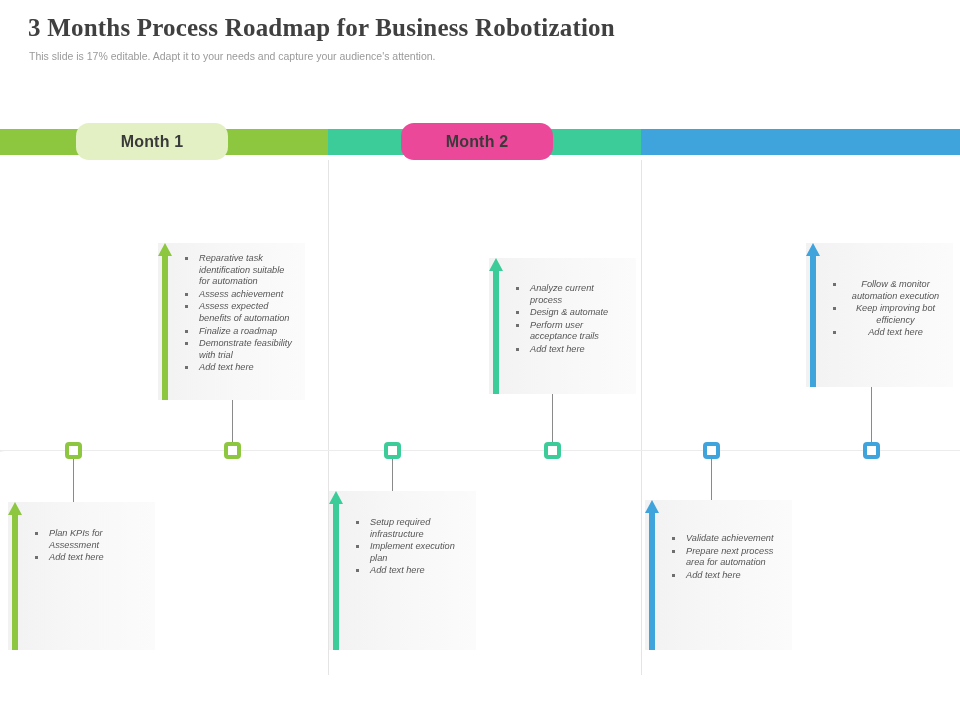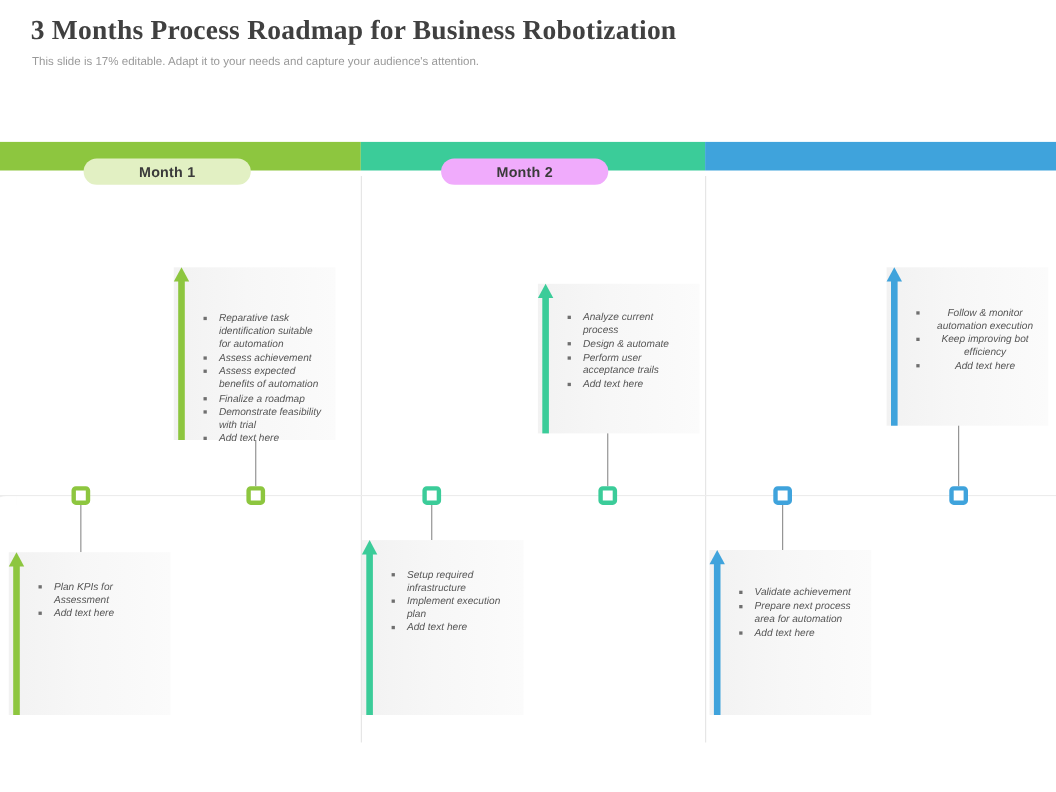--- a/index.html
+++ b/index.html
@@ -21,26 +21,26 @@
     font-size:10.5px;color:#9a9a9a;font-weight:400;white-space:nowrap;
   }
 
   
   .bar{position:absolute;top:129px;height:26px;}
   .bar1{left:0px;width:328px;background:#8DC63F;}
   .bar2{left:328px;width:313px;background:#3BCC99;}
   .bar3{left:641px;width:319px;background:#3FA3DC;}
 
   .pill{
-    position:absolute;top:144px;height:24px;border-radius:13px;
+    position:absolute;top:123px;height:37px;border-radius:13px;
     display:flex;align-items:center;justify-content:center;
-    font-size:13px;font-weight:700;color:#3a3a3a;letter-spacing:.2px;
+    font-size:16px;font-weight:700;color:#3a3a3a;letter-spacing:.2px;
   }
   .pill1{left:76px;width:152px;background:#E2F0C3;}
-  .pill2{left:401px;width:152px;background:#f0abfc;}
+  .pill2{left:401px;width:152px;background:#ec4899;}
   .pill3{left:727px;width:152px;background:#D3EAF8;}
 
   
   .sep{position:absolute;top:160px;width:1px;height:515px;background:#e4e4e4;}
   .sep1{left:328px;}
   .sep2{left:641px;}
 
   
   .timeline{
     position:absolute;left:0px;top:450px;width:960px;height:1px;
@@ -128,21 +128,21 @@
   <div class="marker teal" style="left:384px;top:442px;"></div>
   <div class="marker teal" style="left:544px;top:442px;"></div>
   <div class="marker blue" style="left:703px;top:442px;"></div>
   <div class="marker blue" style="left:863px;top:442px;"></div>
 
   <div class="box g" style="left:158px;top:243px;width:147px;height:157px;">
     <div class="arrow">
       <div class="head"></div>
         <div class="shaft"></div>
     </div>
-    <ul class="items" style="left:24px;top:10px;width:114px;margin-top:31px;">
+    <ul class="items" style="left:24px;top:10px;width:114px;">
       <li>Reparative task identification suitable for automation</li>
       <li>Assess achievement</li>
       <li>Assess expected benefits of automation</li>
       <li>Finalize a roadmap</li>
       <li>Demonstrate feasibility with trial</li>
       <li>Add text here</li>
     </ul>
   </div>
 
   <div class="box t" style="left:489px;top:258px;width:147px;height:136px;">

